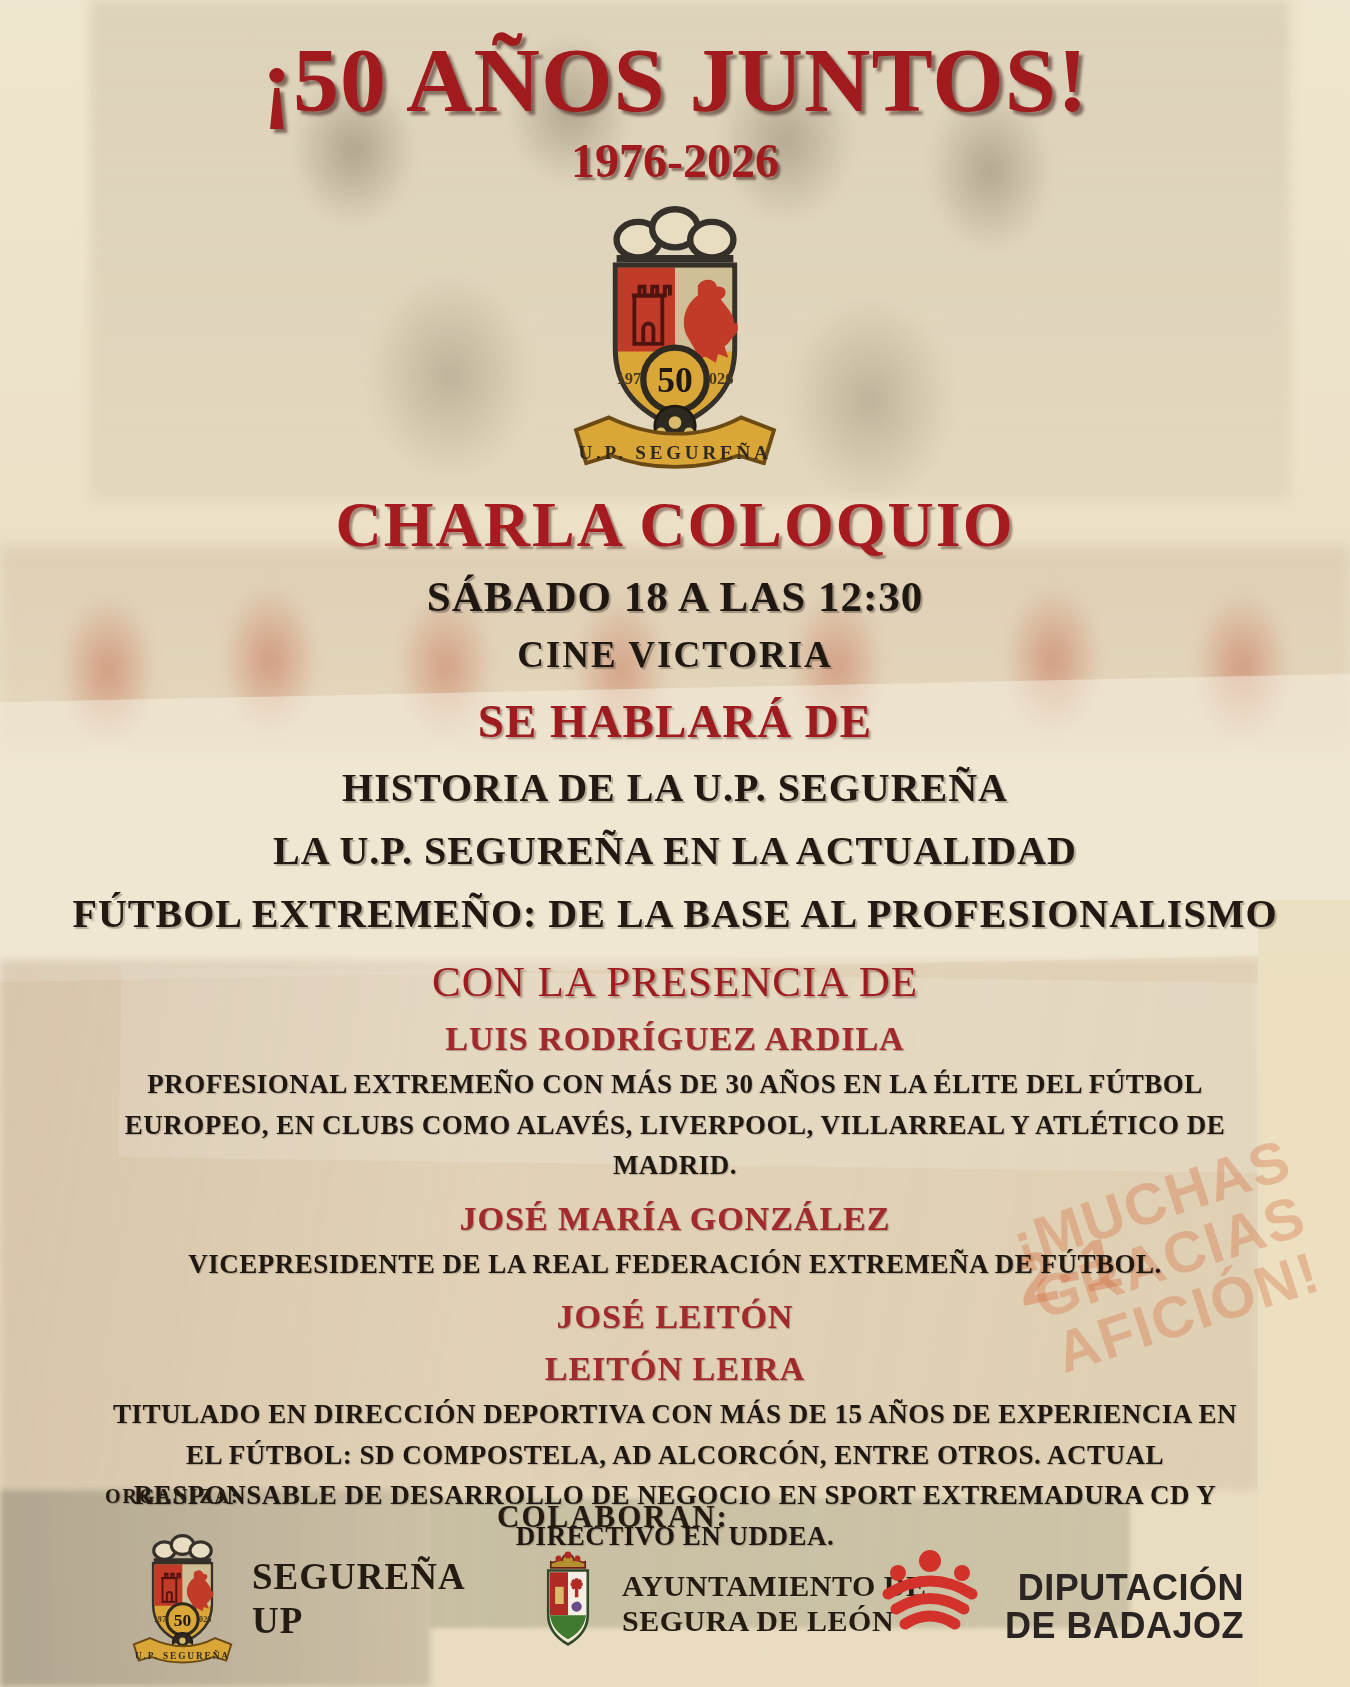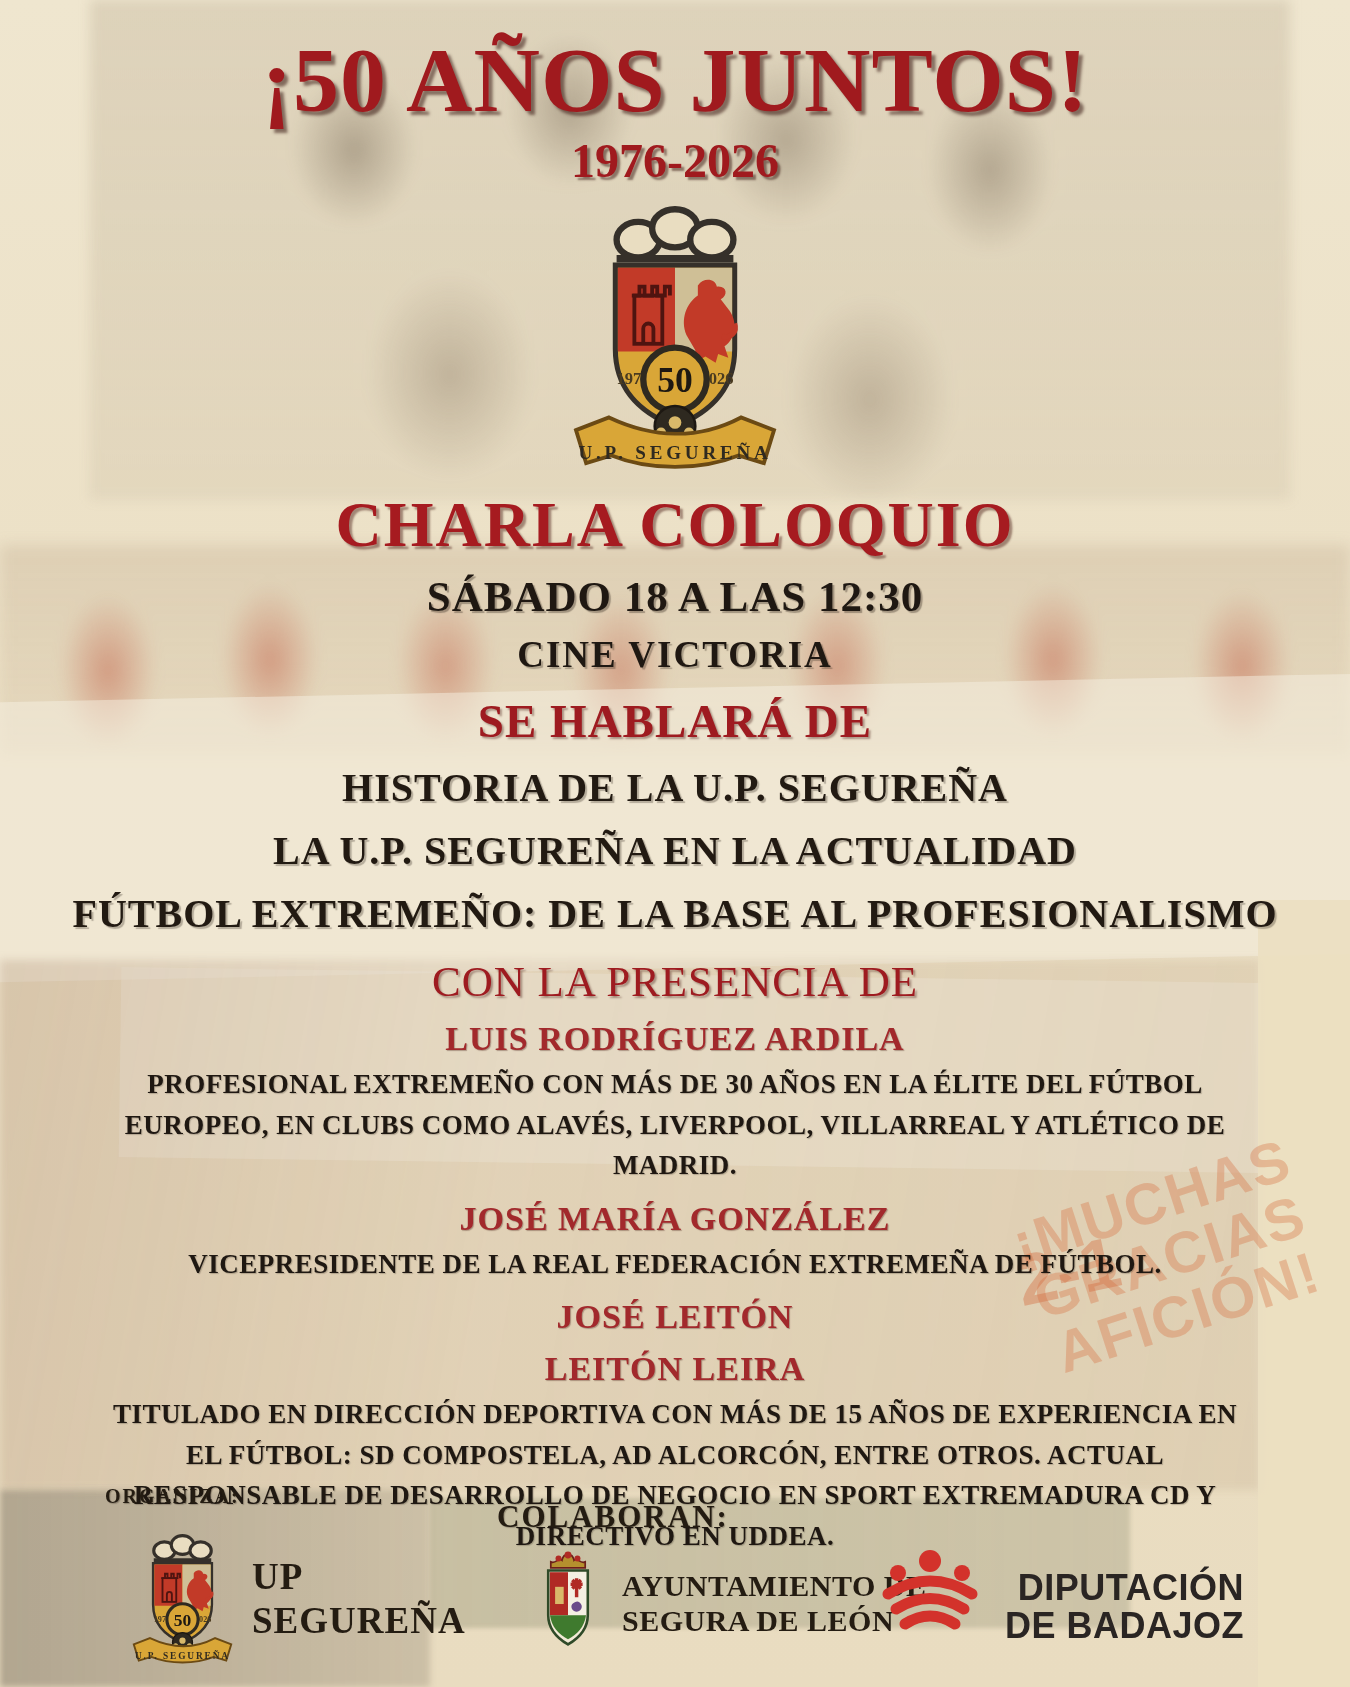--- a/index.html
+++ b/index.html
@@ -248,22 +248,22 @@
       <div class="speaker-bio">TITULADO EN DIRECCIÓN DEPORTIVA CON MÁS DE 15 AÑOS DE EXPERIENCIA EN EL FÚTBOL: SD COMPOSTELA, AD ALCORCÓN, ENTRE OTROS. ACTUAL RESPONSABLE DE DESARROLLO DE NEGOCIO EN SPORT EXTREMADURA CD Y DIRECTIVO EN UDDEA.</div>
     </div>
   </div>
 
   <div class="footer">
     <div class="org-label">ORGANIZA:</div>
     <svg class="org-crest" width="125" height="150" viewBox="0 0 200 230">
       <use href="#club-crest"></use>
     </svg>
     <div class="org-name">
+      <div>SEGUREÑA</div>
       <div>UP</div>
-      <div>SEGUREÑA</div>
     </div>
 
     <div class="colab-label">COLABORAN:</div>
     <svg class="ayto-crest" width="86" height="118" viewBox="0 0 100 130">
 
       <path d="M30,30 h40 v-7 c-6,3 -9,-6 -13,-2 c-2,-9 -12,-9 -14,0 c-4,-4 -7,5 -13,2 z" fill="#b5902e" stroke="#6d1f1a" stroke-width="2"></path>
       <circle cx="39" cy="19" r="3.5" fill="#b02a24"></circle>
       <circle cx="50" cy="15" r="4" fill="#b02a24"></circle>
       <circle cx="61" cy="19" r="3.5" fill="#b02a24"></circle>
 

